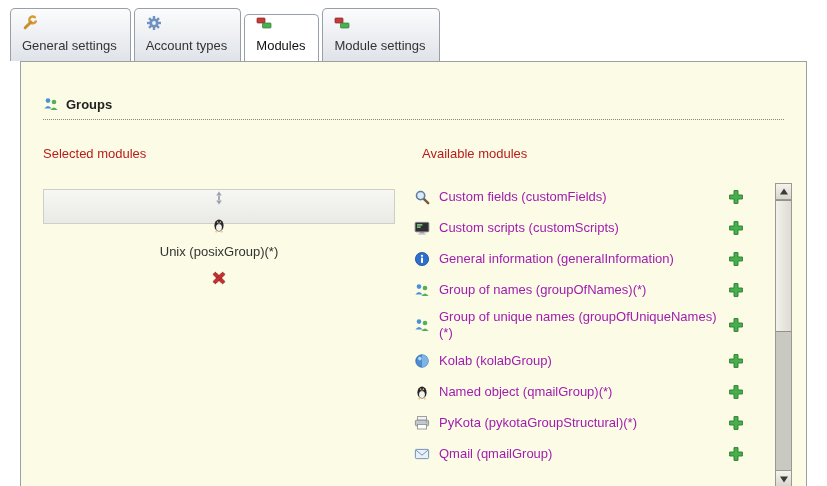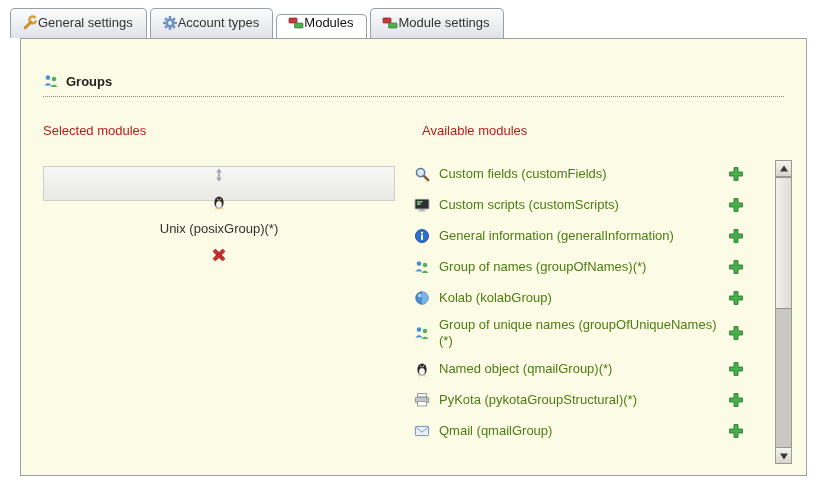--- a/index.html
+++ b/index.html
@@ -9,26 +9,26 @@
     font-family:"Liberation Sans", sans-serif;
     font-size:13px;
     color:#222;
     overflow:hidden;
   }
   .page { width:827px; height:486px; background:#fff; }
 
   
   .tabbar { display:flex; gap:3px; padding:8px 0 0 10px; align-items:flex-end; position:relative; z-index:2; }
   .tab {
-    display:flex; 
+    display:flex; gap:7px;
     padding:6px 13px 7px 11px;
     border:1px solid #97a0a8; border-bottom:none;
     border-radius:5px 5px 0 0;
     background:linear-gradient(#fcfcfd,#dfe3e8);
-    color:#333; cursor:pointer; white-space:nowrap;
+    color:#333; cursor:pointer; white-space:nowrap;flex-direction:column;
   }
   .tab.active {
     background:#ffffff;
     padding-top:0;
     color:#111;
   }
   .tab-label { line-height:16px; }
 
   
   .content {
@@ -60,21 +60,21 @@
     border:1px solid #cfcfc7;
     flex-direction:column;
   }
   .sel-label { flex:1; color:#333; }
   .del-btn { cursor:pointer; }
 
   
   .available-wrap { position:relative; margin:20px 0 0 0; padding-right:34px; }
   #available-list { list-style:none; }
   .avail-item { display:flex; align-items:center; gap:9px; padding:4px 0; min-height:31px; }
-  .avail-label { width:280px; color:#4d7c0f; line-height:16px; }
+  .avail-label { width:280px; color:#a21caf; line-height:16px; }
   .add-btn { margin-left:auto; margin-right:14px; cursor:pointer; }
 
   
   .scrollbar {
     position:absolute; top:2px; right:0;
     width:17px; height:304px;
     display:flex; flex-direction:column;
     border:1px solid #9a9a92;
     background:#c9c9c1;
   }
@@ -264,42 +264,42 @@
                 <span class="avail-label">Group of names (groupOfNames)(*)</span>
                 <span class="icon add-btn">
                   <svg viewBox="0 0 16 16">
                     <path d="M6 1.6 h4 v4.4 h4.4 v4 h-4.4 v4.4 h-4 v-4.4 H1.6 v-4 H6 Z" fill="#46b14c" stroke="#2b7a30" stroke-width="0.9"></path>
                   </svg>
                 </span>
               </li>
               <li class="avail-item">
                 <span class="icon">
                   <svg viewBox="0 0 16 16">
-                    <circle cx="8" cy="8" r="6.2" fill="#4a8fd4" stroke="#2a5f9a" stroke-width="0.8"></circle>
-                    <path d="M8 1.8 A6.2 6.2 0 0 1 8 14.2 Z" fill="#7db4e6"></path>
-                    <circle cx="5.8" cy="5.6" r="1.8" fill="#b9d8f2"></circle>
-                  </svg>
-                </span>
-                <span class="avail-label">Kolab (kolabGroup)</span>
-                <span class="icon add-btn">
-                  <svg viewBox="0 0 16 16">
-                    <path d="M6 1.6 h4 v4.4 h4.4 v4 h-4.4 v4.4 h-4 v-4.4 H1.6 v-4 H6 Z" fill="#46b14c" stroke="#2b7a30" stroke-width="0.9"></path>
-                  </svg>
-                </span>
-              </li>
-              <li class="avail-item">
-                <span class="icon">
-                  <svg viewBox="0 0 16 16">
                     <circle cx="5" cy="4.6" r="2.3" fill="#4a90d9"></circle>
                     <path d="M1.4 12.6 Q5 7.6 8.6 12.6 Z" fill="#4a90d9"></path>
                     <circle cx="11" cy="6" r="2.3" fill="#55b055"></circle>
                     <path d="M7.4 14 Q11 9 14.6 14 Z" fill="#55b055"></path>
                   </svg>
                 </span>
                 <span class="avail-label">Group of unique names (groupOfUniqueNames)(*)</span>
+                <span class="icon add-btn">
+                  <svg viewBox="0 0 16 16">
+                    <path d="M6 1.6 h4 v4.4 h4.4 v4 h-4.4 v4.4 h-4 v-4.4 H1.6 v-4 H6 Z" fill="#46b14c" stroke="#2b7a30" stroke-width="0.9"></path>
+                  </svg>
+                </span>
+              </li>
+              <li class="avail-item">
+                <span class="icon">
+                  <svg viewBox="0 0 16 16">
+                    <circle cx="8" cy="8" r="6.2" fill="#4a8fd4" stroke="#2a5f9a" stroke-width="0.8"></circle>
+                    <path d="M8 1.8 A6.2 6.2 0 0 1 8 14.2 Z" fill="#7db4e6"></path>
+                    <circle cx="5.8" cy="5.6" r="1.8" fill="#b9d8f2"></circle>
+                  </svg>
+                </span>
+                <span class="avail-label">Kolab (kolabGroup)</span>
                 <span class="icon add-btn">
                   <svg viewBox="0 0 16 16">
                     <path d="M6 1.6 h4 v4.4 h4.4 v4 h-4.4 v4.4 h-4 v-4.4 H1.6 v-4 H6 Z" fill="#46b14c" stroke="#2b7a30" stroke-width="0.9"></path>
                   </svg>
                 </span>
               </li>
               <li class="avail-item">
                 <span class="icon">
                   <svg viewBox="0 0 16 16">
                     <ellipse cx="8" cy="8.6" rx="4.6" ry="6" fill="#26262a"></ellipse>

